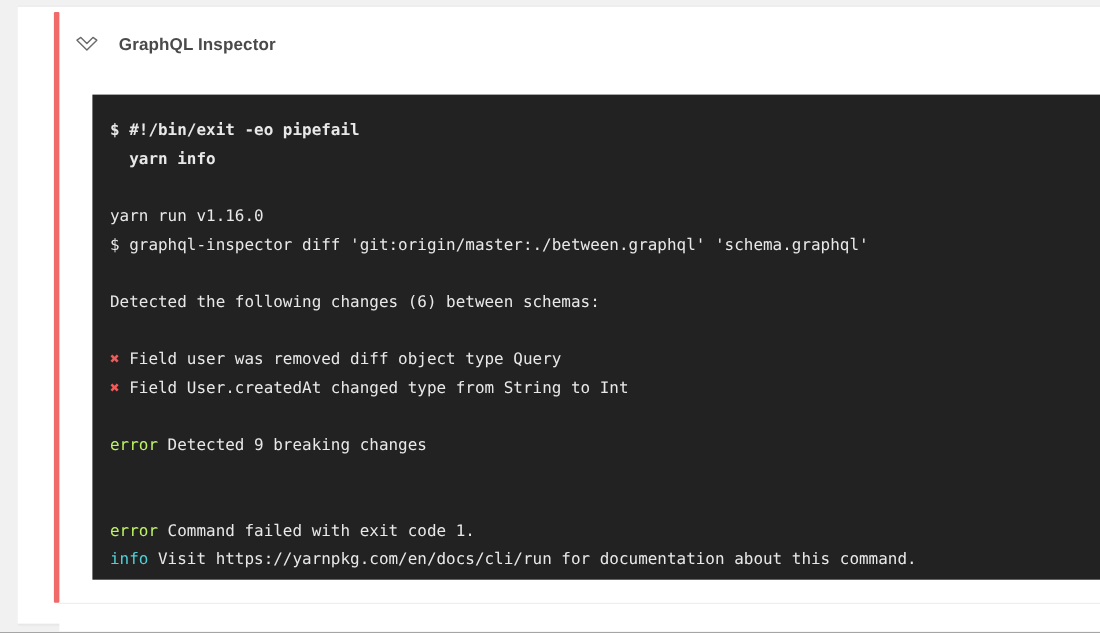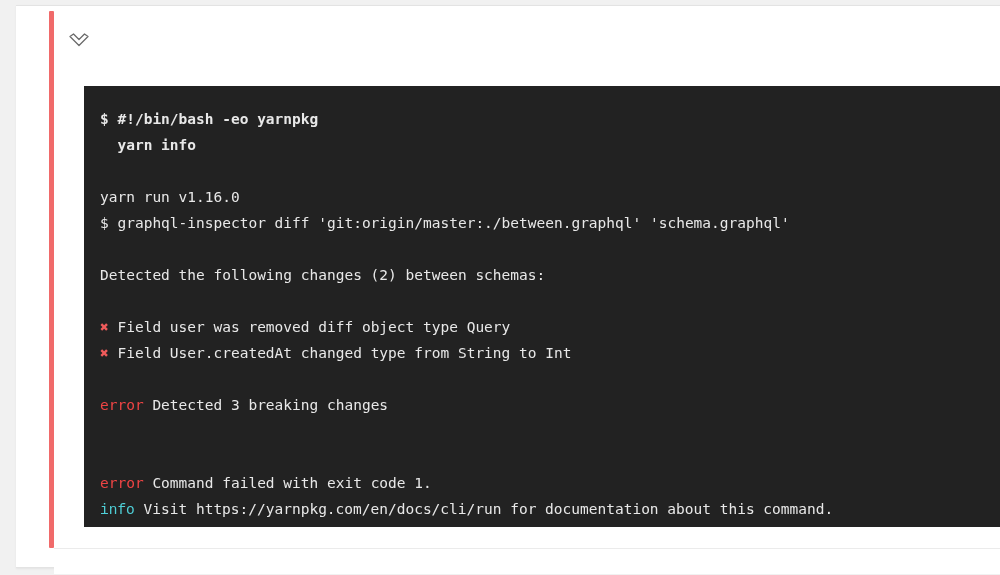--- a/index.html
+++ b/index.html
@@ -93,22 +93,22 @@
     font-size: 14.5px;
     line-height: 26px;
     color: #e8e8e8;
   }
   .log-line {
     white-space: pre;
     min-height: 26px;
   }
   .log-line.blank { height: 26px; }
   .log-line.bold  { font-weight: bold; color: #ffffff; }
-  .tok-error { color: #ef4444; }
-  .tok-info  { color: #4fd0d8; font-family: Liberation Mono, monospace; }
+  .tok-error { color: #bef264; }
+  .tok-info  { color: #4fd0d8; }
   .tok-mark  { color: #ef5b5b; font-weight: bold; }
   .tok-plain { color: #e8e8e8; }
 
   
   .card-divider {
     position: absolute;
     left: 38px;
     top: 542px;
     right: 0;
     height: 1px;
@@ -131,36 +131,37 @@
   <div class="card">
 
     <div class="status-rail"></div>
 
     <div class="card-header">
       <span class="header-icon">
         <svg width="26" height="26" viewBox="0 0 26 26" aria-hidden="true">
           <path d="M4 8.5 L13 17.5 L22 8.5 L18.5 6 L13 11.5 L7.5 6 Z" fill="none" stroke="#6b6b6b" stroke-width="1.3" stroke-linejoin="round" stroke-linecap="round"></path>
         </svg>
       </span>
+      <span class="header-title">GraphQL Inspector</span>
     </div>
 
     <div class="terminal">
 
-    <div class="log-line bold"><span class="tok-plain">$ #!/bin/bash -eo yarnpkg</span></div>
+    <div class="log-line bold"><span class="tok-plain">$ #!/bin/exit -eo pipefail</span></div>
         <div class="log-line bold"><span class="tok-plain">  yarn info</span></div>
         <div class="log-line blank">&nbsp;</div>
         <div class="log-line"><span class="tok-plain">yarn run v1.16.0</span></div>
         <div class="log-line"><span class="tok-plain">$ graphql-inspector diff 'git:origin/master:./between.graphql' 'schema.graphql'</span></div>
         <div class="log-line blank">&nbsp;</div>
-        <div class="log-line"><span class="tok-plain">Detected the following changes (2) between schemas:</span></div>
+        <div class="log-line"><span class="tok-plain">Detected the following changes (6) between schemas:</span></div>
         <div class="log-line blank">&nbsp;</div>
         <div class="log-line"><span class="tok-mark">✖</span><span class="tok-plain"> Field user was removed diff object type Query</span></div>
         <div class="log-line"><span class="tok-mark">✖</span><span class="tok-plain"> Field User.createdAt changed type from String to Int</span></div>
         <div class="log-line blank">&nbsp;</div>
-        <div class="log-line"><span class="tok-error">error</span><span class="tok-plain"> Detected 3 breaking changes</span></div>
+        <div class="log-line"><span class="tok-error">error</span><span class="tok-plain"> Detected 9 breaking changes</span></div>
         <div class="log-line blank">&nbsp;</div>
         <div class="log-line blank">&nbsp;</div>
         <div class="log-line"><span class="tok-error">error</span><span class="tok-plain"> Command failed with exit code 1.</span></div>
         <div class="log-line"><span class="tok-info">info</span><span class="tok-plain"> Visit https://yarnpkg.com/en/docs/cli/run for documentation about this command.</span></div>
         <div class="log-line"></div>
       </div>
 
     <div class="card-divider"></div>
     <div class="card-footer"></div>
 

